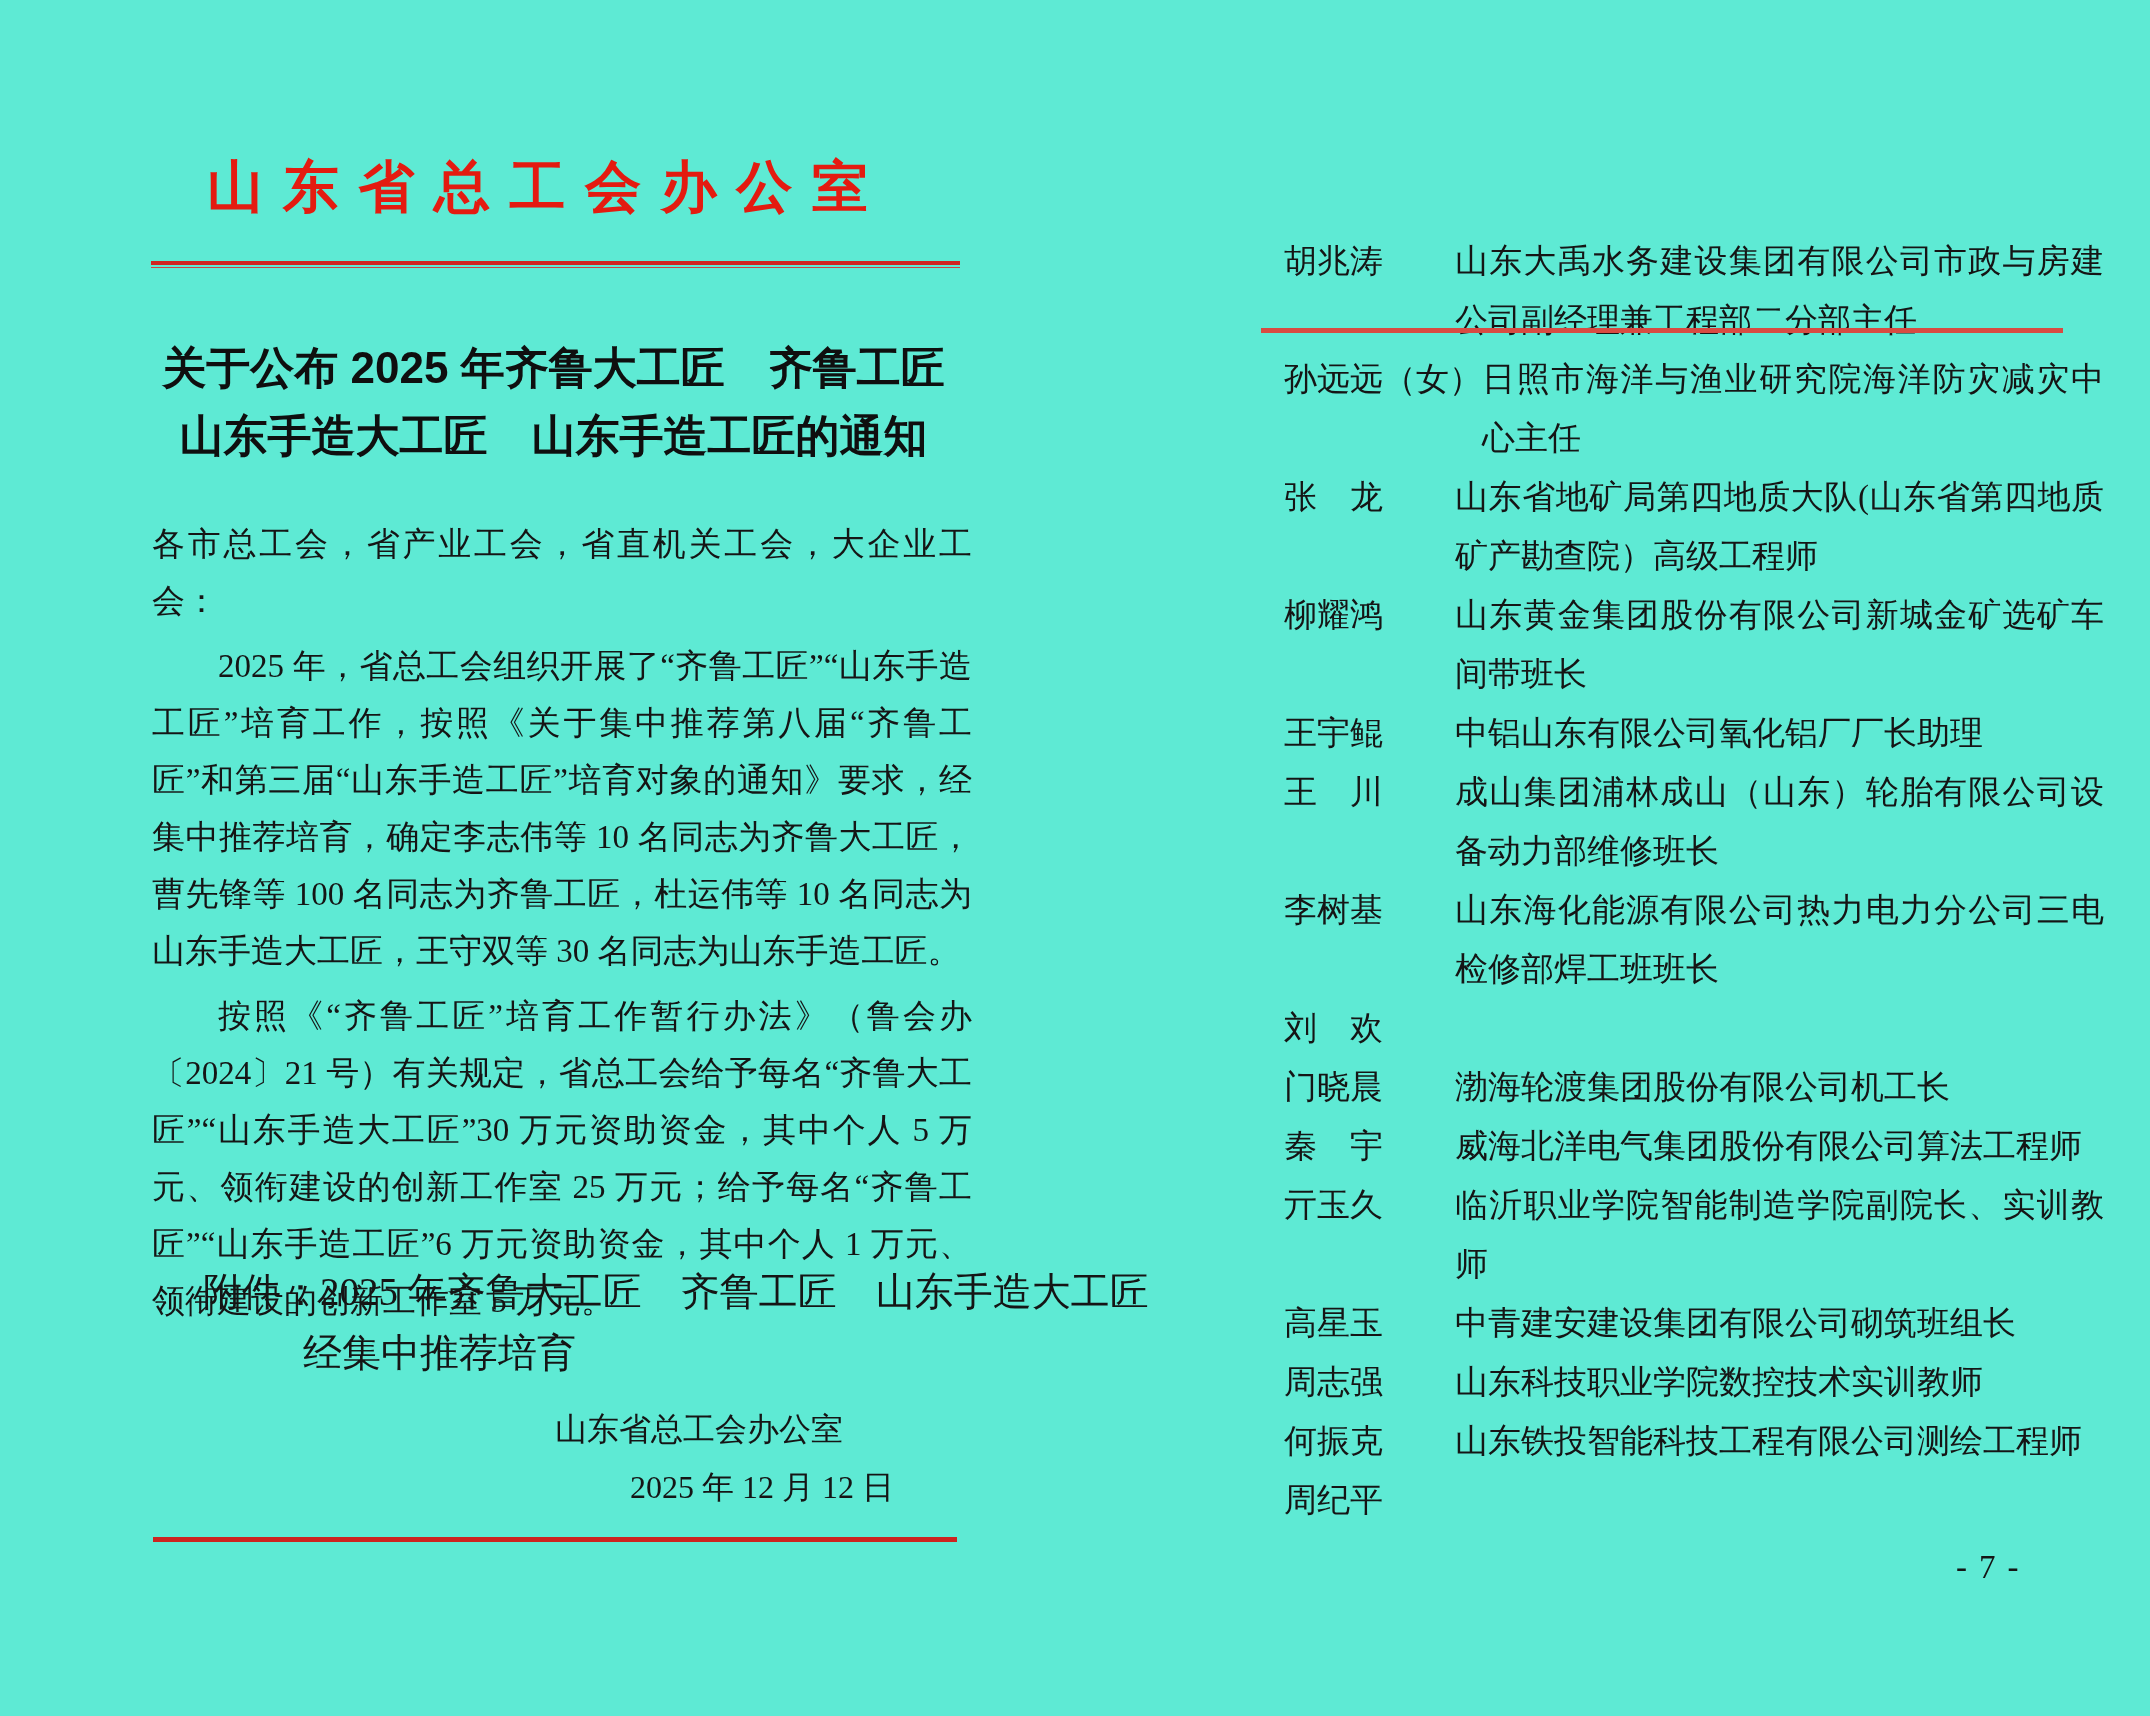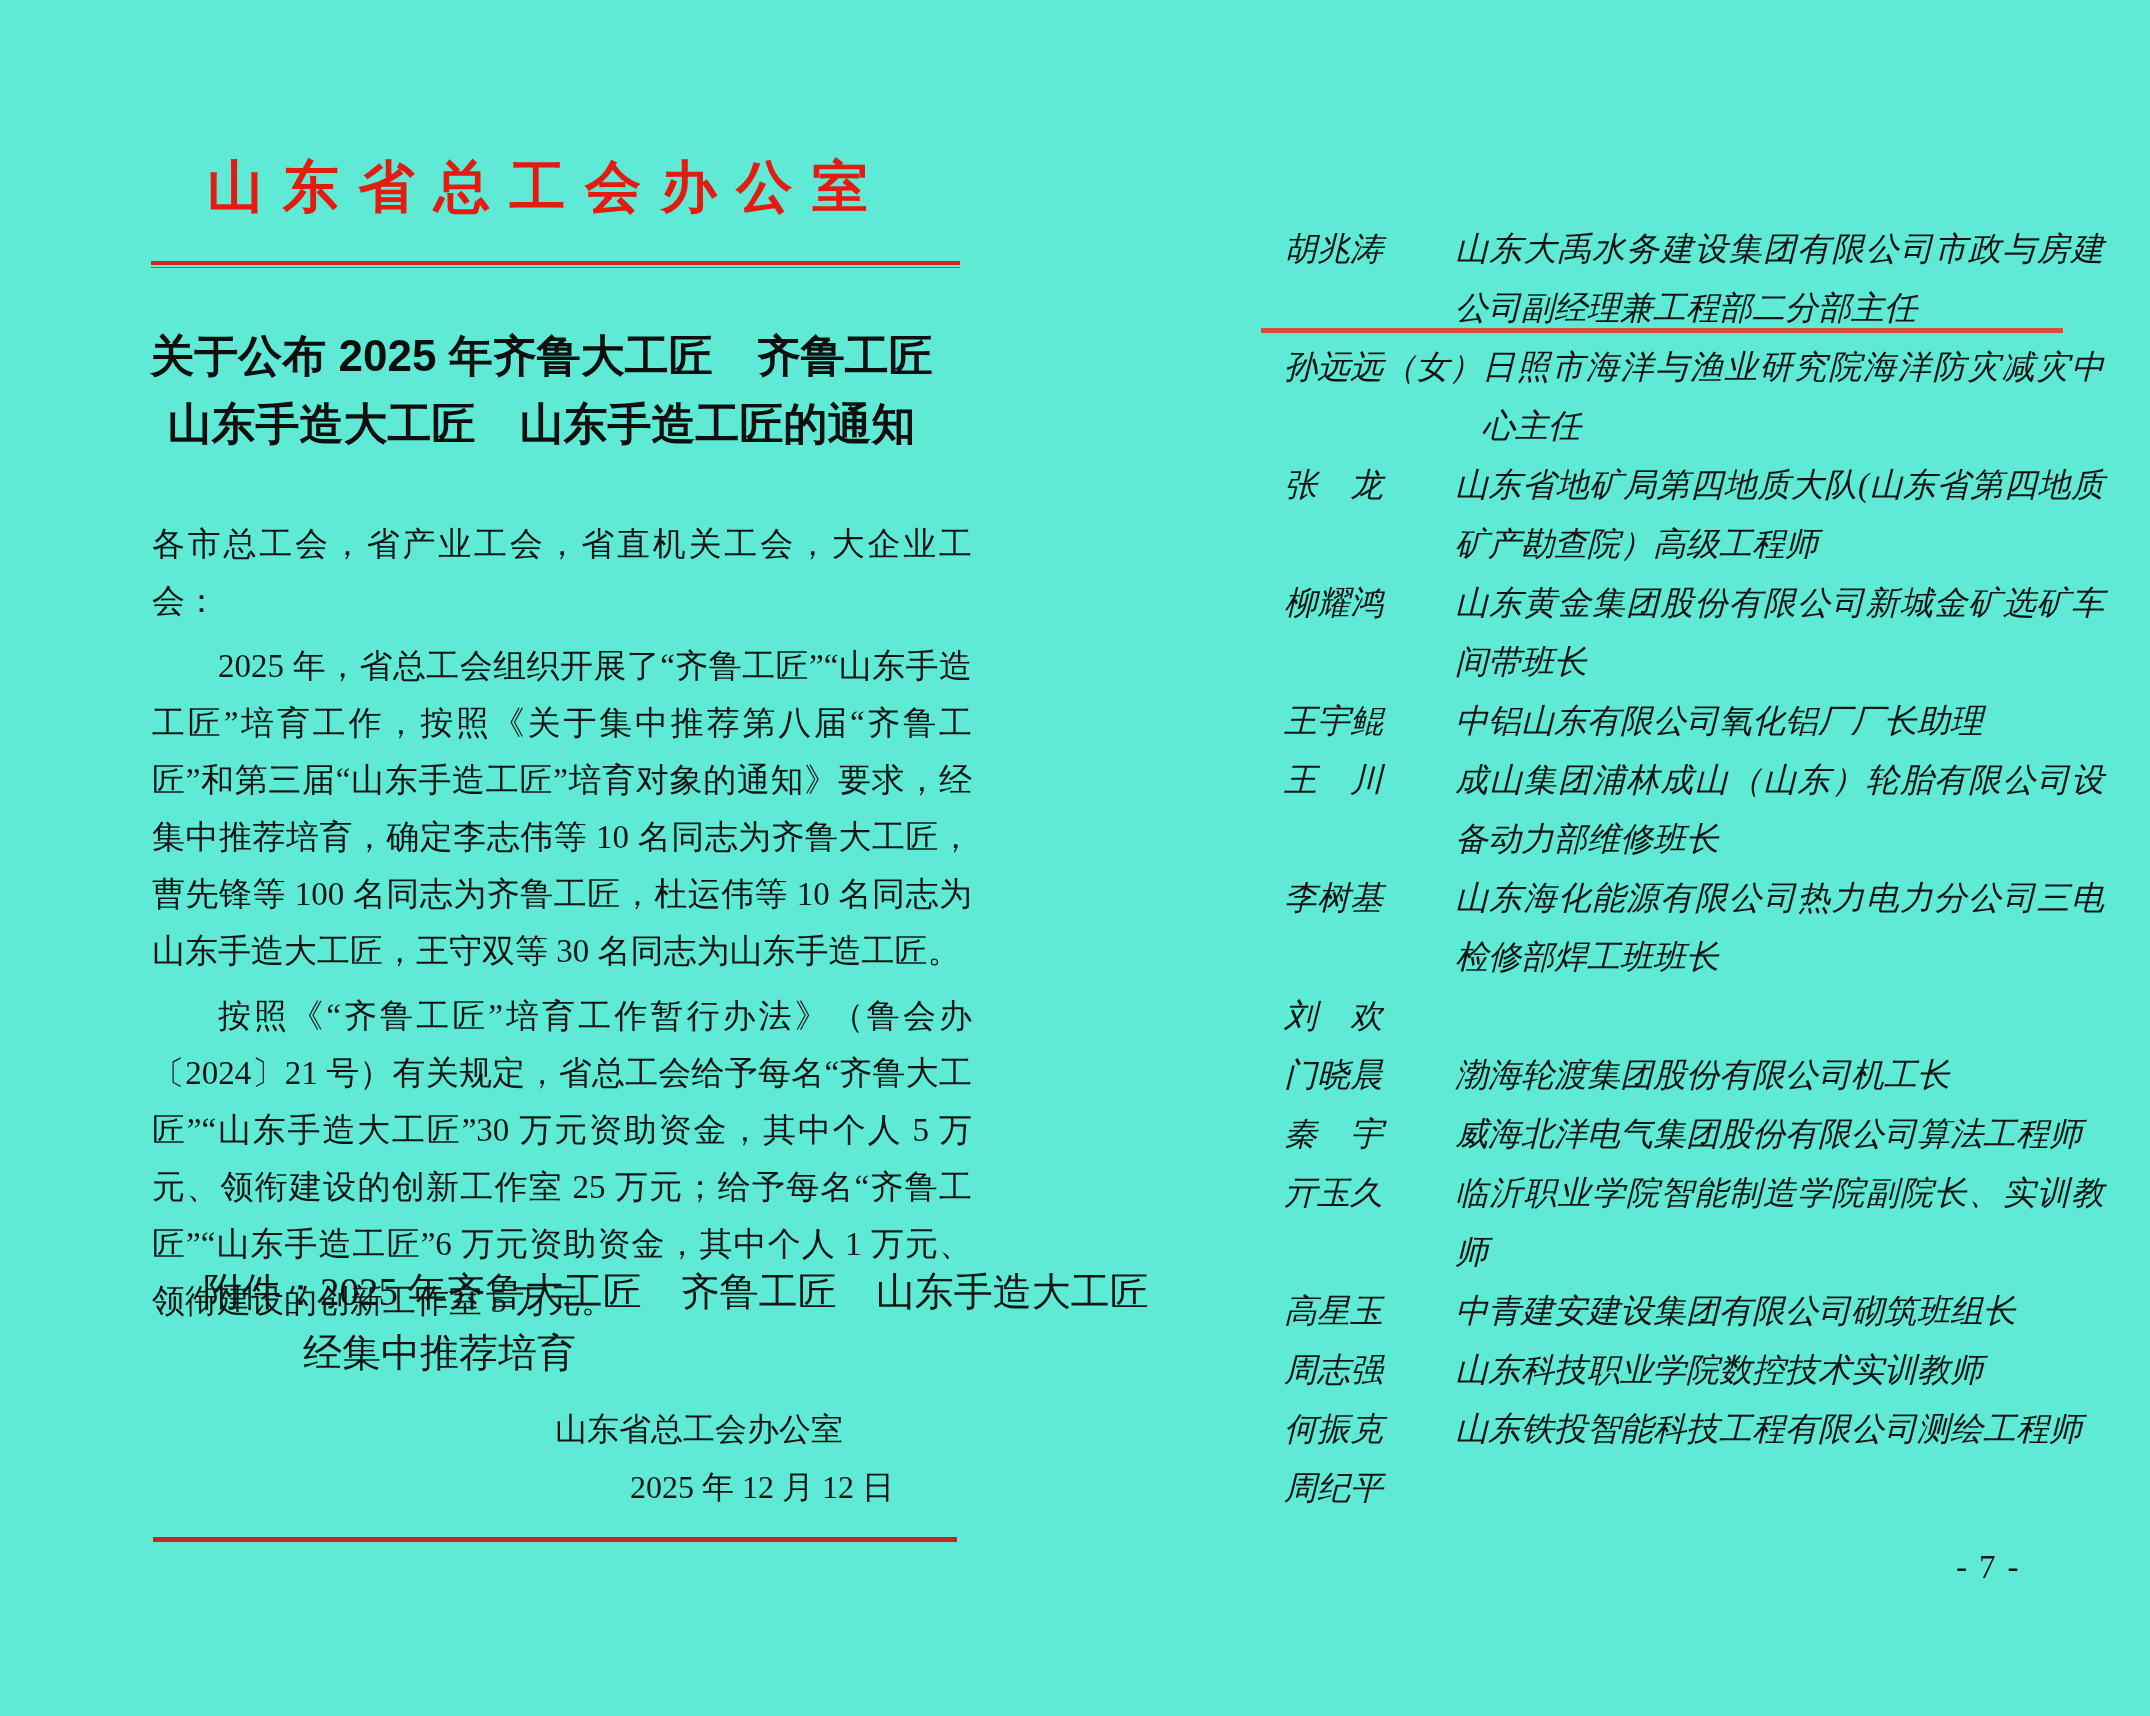--- a/index.html
+++ b/index.html
@@ -28,21 +28,21 @@
     white-space:nowrap;
   }
   .double-rule{
     position:absolute;top:261px;left:151px;width:809px;
     height:2.3px;
     border-top:4.2px solid #d02520;
     border-bottom:1.9px solid #cf4540;
     background:transparent;
   }
   .doc-title{
-    position:absolute;top:318px;left:0;width:100%;margin:4px;
+    position:absolute;top:318px;left:0;width:100%;margin:16px;
     text-align:center;
     font-family:"Liberation Sans","DejaVu Sans",sans-serif;
     font-weight:700;color:#0f0f0f;
     font-size:44px;line-height:68px;
   }
   .doc-title .t-line{display:block;white-space:nowrap;}
   .body-text{
     position:absolute;top:508px;left:144px;width:836px;
     font-size:33px;line-height:57px;
     text-align:justify;
@@ -64,22 +64,22 @@
     position:absolute;top:1466px;left:630px;
     font-size:32px;white-space:nowrap;
   }
   .bottom-rule{
     position:absolute;top:1537px;left:153px;width:804px;height:5.2px;
     background:#cc2420;
   }
 
   
   .entries{
-    position:absolute;top:220px;left:209px;width:820px;
-    font-size:33px;line-height:59px;font-style:italic;
+    position:absolute;top:232px;left:209px;width:820px;
+    font-size:33px;line-height:59px;
   }
   .entry{display:flex;align-items:flex-start;}
   .entry-name{
     flex:0 0 171px;
     white-space:nowrap;
   }
   .entry-org{
     width:649px;
     text-align:justify;
   }

